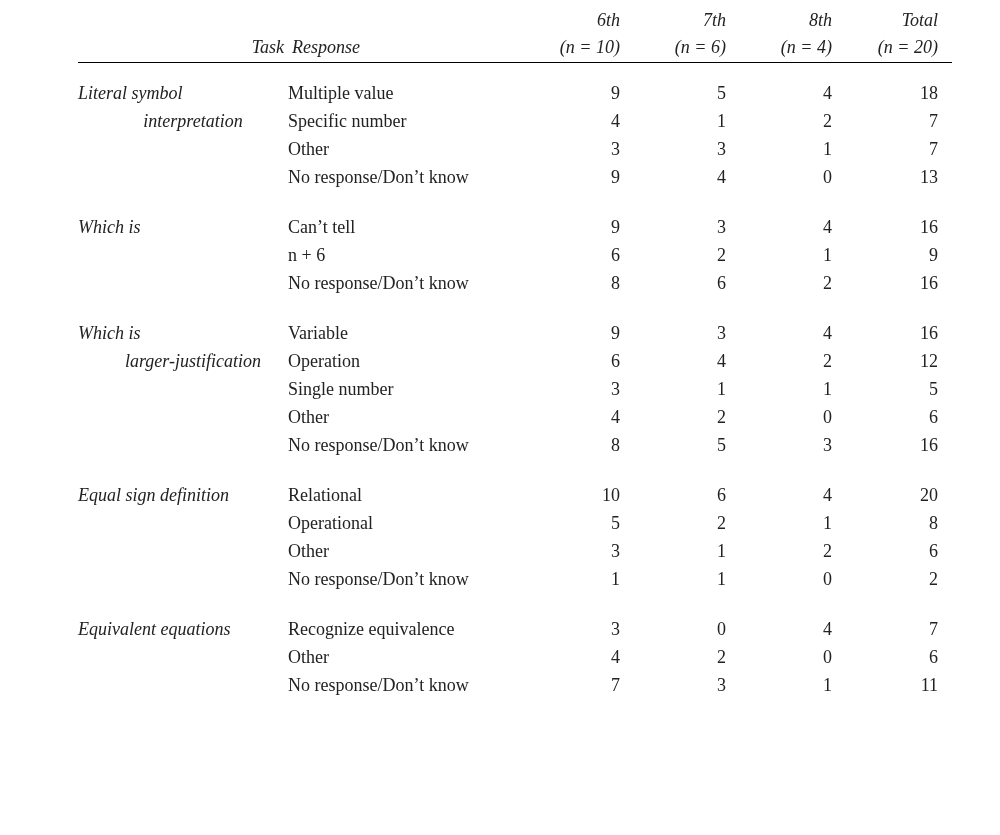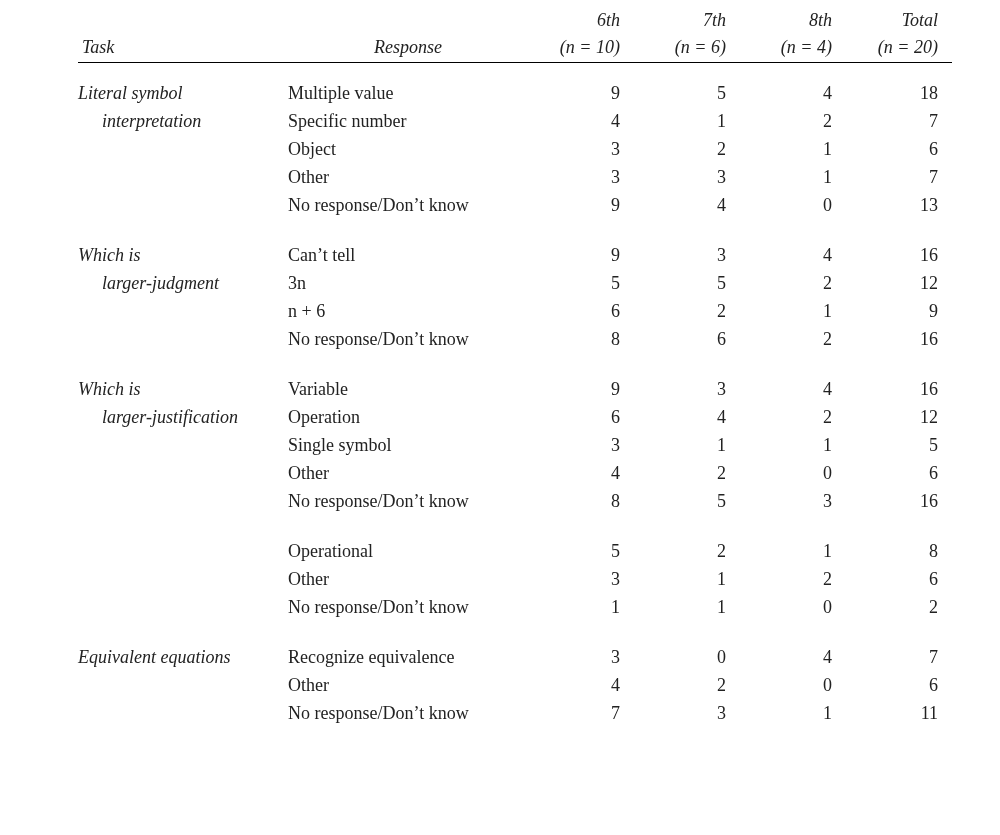--- a/index.html
+++ b/index.html
@@ -23,35 +23,36 @@
   }
   col.task-col   { width: 210px; }
   col.resp-col   { width: 240px; }
   col.num-col    { width: 106px; }
   thead td {
     font-style: italic;
     padding: 2px 4px 4px 4px;
     vertical-align: bottom;
   }
   thead tr.row-top td { padding-top: 0; }
-  thead tr.row-bot td { border-bottom: 1.4px solid #000; }
+  thead tr.row-bot td { border-bottom: 1.4px solid #000; text-align: right; }
   td.num {
     text-align: right;
     font-style: normal;
     padding-right: 14px;
   }
   thead td.num { font-style: italic; }
   td.task {
     font-style: italic;
     vertical-align: top;
     padding-left: 0;
   }
   td.task .indent {
     padding-left: 24px;
     display: block;
+    text-align: center;
   }
   td.resp {
     padding-left: 0;
   }
   tbody td {
     padding: 3.5px 4px;
     vertical-align: top;
   }
   tbody tr.group-gap td {
     height: 22px;
@@ -79,21 +80,21 @@
     <tr class="row-top">
       <td></td>
       <td></td>
       <td class="num">6th</td>
       <td class="num">7th</td>
       <td class="num">8th</td>
       <td class="num">Total</td>
     </tr>
     <tr class="row-bot">
       <td>Task</td>
-      <td style="text-align:center;">Response</td>
+      <td style="text-align:left;">Response</td>
       <td class="num">(n = 10)</td>
       <td class="num">(n = 6)</td>
       <td class="num">(n = 4)</td>
       <td class="num">(n = 20)</td>
     </tr>
   </thead>
   <tbody id="tbody">
   <tr class="first-data">
           <td class="task">Literal symbol</td>
           <td class="resp">Multiple value</td>
@@ -107,28 +108,20 @@
             <span class="indent">interpretation</span>
           </td>
           <td class="resp">Specific number</td>
           <td class="num">4</td>
           <td class="num">1</td>
           <td class="num">2</td>
           <td class="num">7</td>
         </tr>
         <tr>
           <td class="task"></td>
-          <td class="resp">Object</td>
-          <td class="num">3</td>
-          <td class="num">2</td>
-          <td class="num">1</td>
-          <td class="num">6</td>
-        </tr>
-        <tr>
-          <td class="task"></td>
           <td class="resp">Other</td>
           <td class="num">3</td>
           <td class="num">3</td>
           <td class="num">1</td>
           <td class="num">7</td>
         </tr>
         <tr>
           <td class="task"></td>
           <td class="resp">No response/Don’t know</td>
           <td class="num">9</td>
@@ -139,30 +132,20 @@
         <tr class="group-gap">
           <td colspan="6"></td>
         </tr>
         <tr>
           <td class="task">Which is</td>
           <td class="resp">Can’t tell</td>
           <td class="num">9</td>
           <td class="num">3</td>
           <td class="num">4</td>
           <td class="num">16</td>
-        </tr>
-        <tr>
-          <td class="task">
-            <span class="indent">larger-judgment</span>
-          </td>
-          <td class="resp">3n</td>
-          <td class="num">5</td>
-          <td class="num">5</td>
-          <td class="num">2</td>
-          <td class="num">12</td>
         </tr>
         <tr>
           <td class="task"></td>
           <td class="resp">n + 6</td>
           <td class="num">6</td>
           <td class="num">2</td>
           <td class="num">1</td>
           <td class="num">9</td>
         </tr>
         <tr>
@@ -189,21 +172,21 @@
             <span class="indent">larger-justification</span>
           </td>
           <td class="resp">Operation</td>
           <td class="num">6</td>
           <td class="num">4</td>
           <td class="num">2</td>
           <td class="num">12</td>
         </tr>
         <tr>
           <td class="task"></td>
-          <td class="resp">Single symbol</td>
+          <td class="resp">Single number</td>
           <td class="num">3</td>
           <td class="num">1</td>
           <td class="num">1</td>
           <td class="num">5</td>
         </tr>
         <tr>
           <td class="task"></td>
           <td class="resp">Other</td>
           <td class="num">4</td>
           <td class="num">2</td>
@@ -213,20 +196,28 @@
         <tr>
           <td class="task"></td>
           <td class="resp">No response/Don’t know</td>
           <td class="num">8</td>
           <td class="num">5</td>
           <td class="num">3</td>
           <td class="num">16</td>
         </tr>
         <tr class="group-gap">
           <td colspan="6"></td>
+        </tr>
+        <tr>
+          <td class="task">Equal sign definition</td>
+          <td class="resp">Relational</td>
+          <td class="num">10</td>
+          <td class="num">6</td>
+          <td class="num">4</td>
+          <td class="num">20</td>
         </tr>
         <tr>
           <td class="task"></td>
           <td class="resp">Operational</td>
           <td class="num">5</td>
           <td class="num">2</td>
           <td class="num">1</td>
           <td class="num">8</td>
         </tr>
         <tr>

